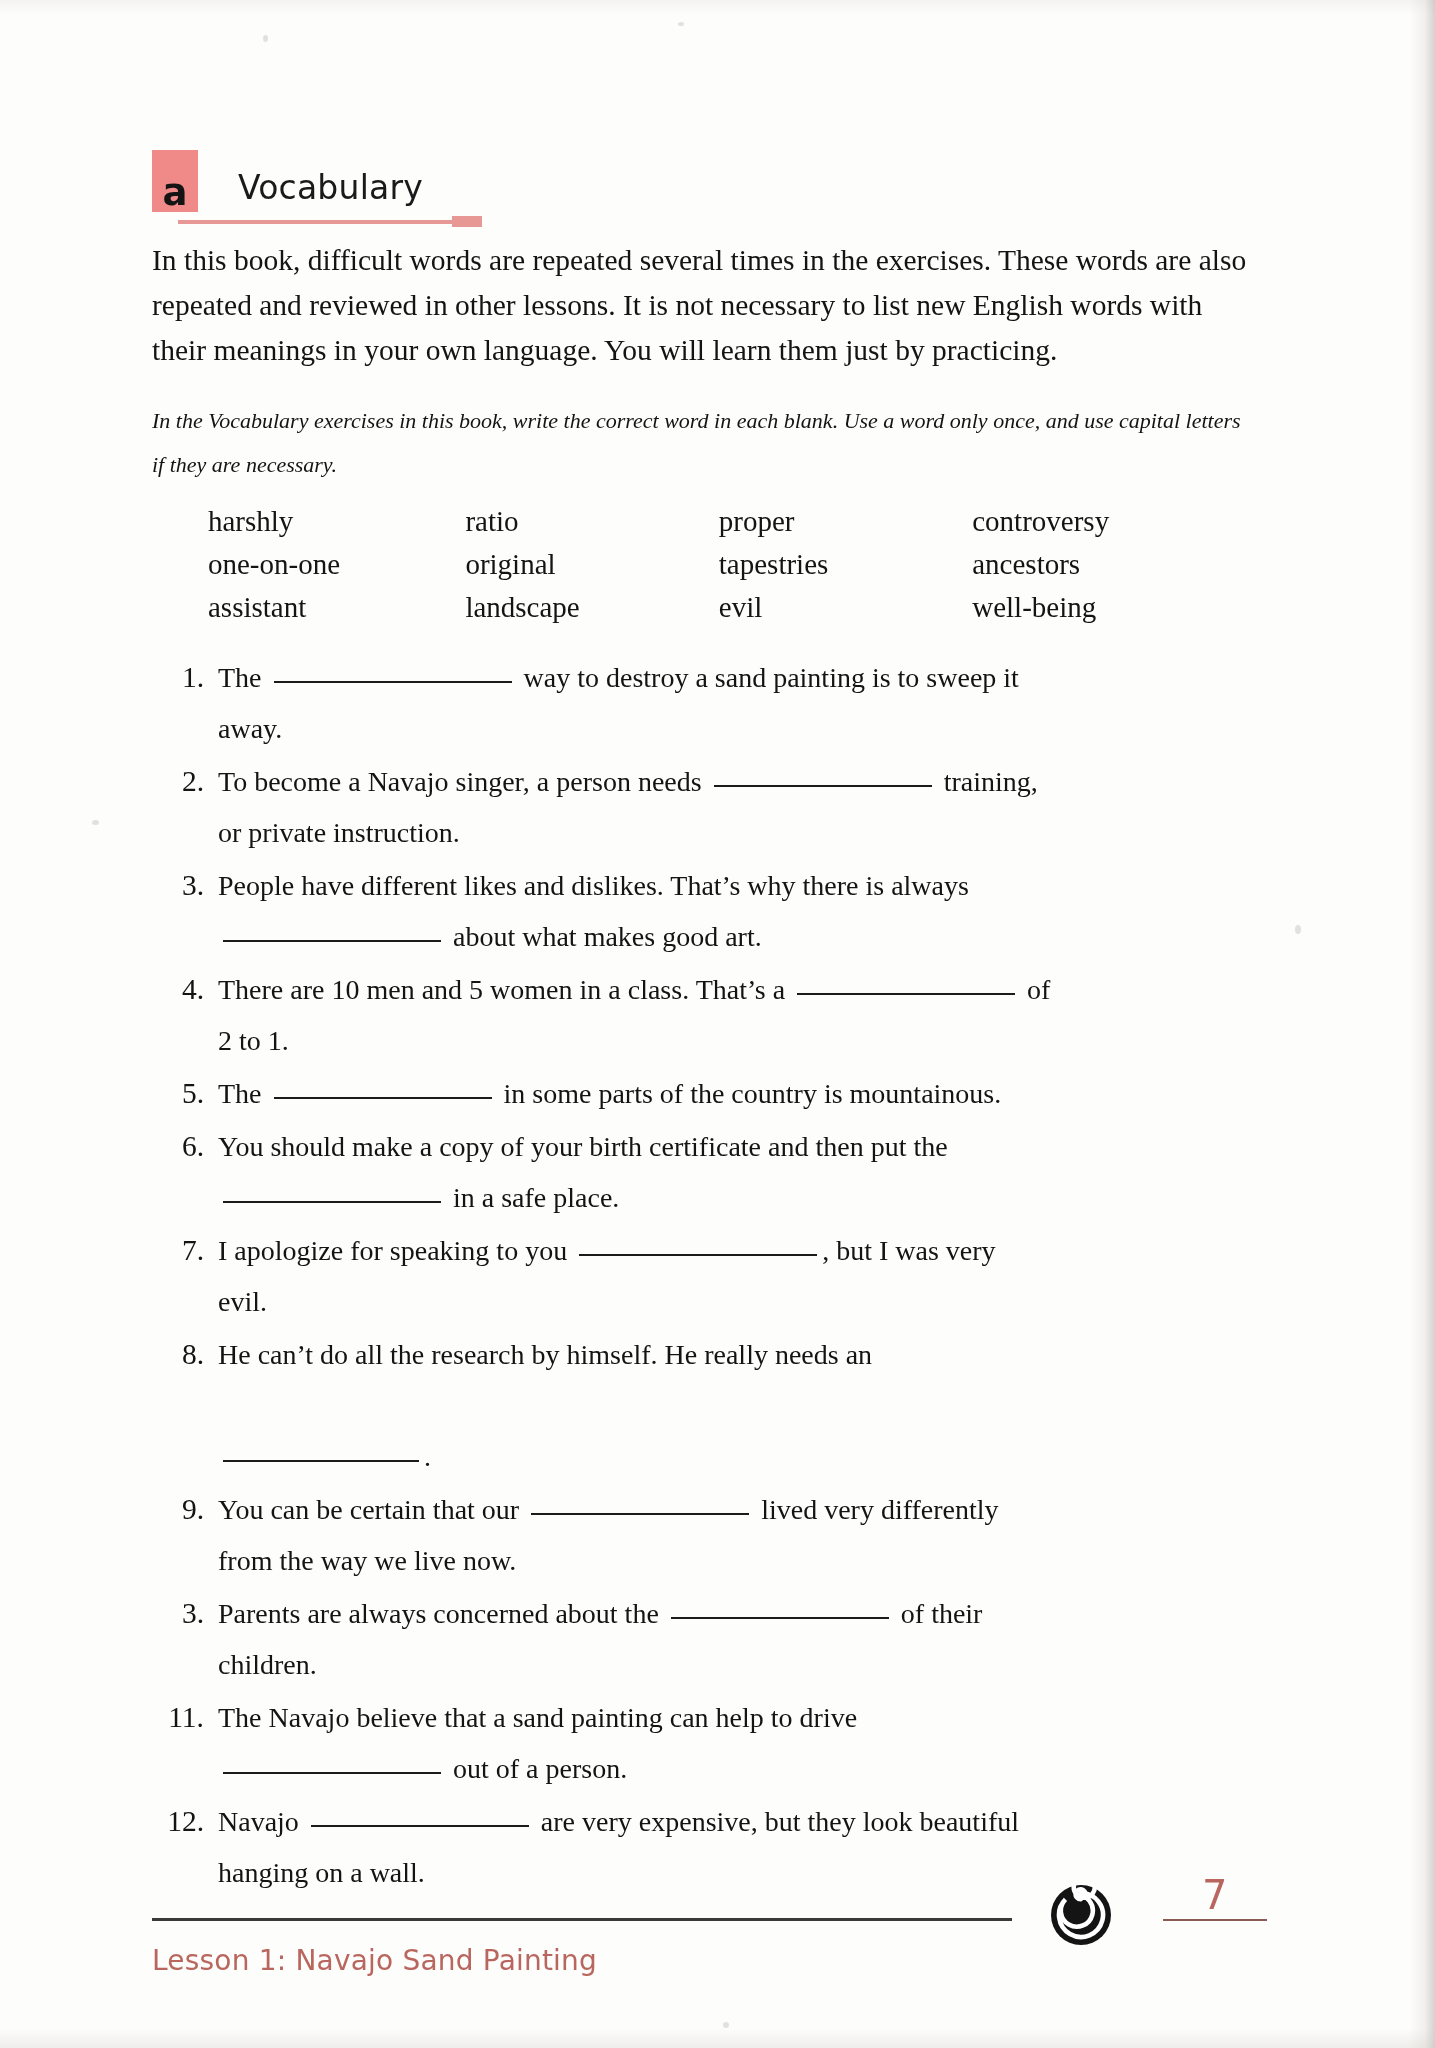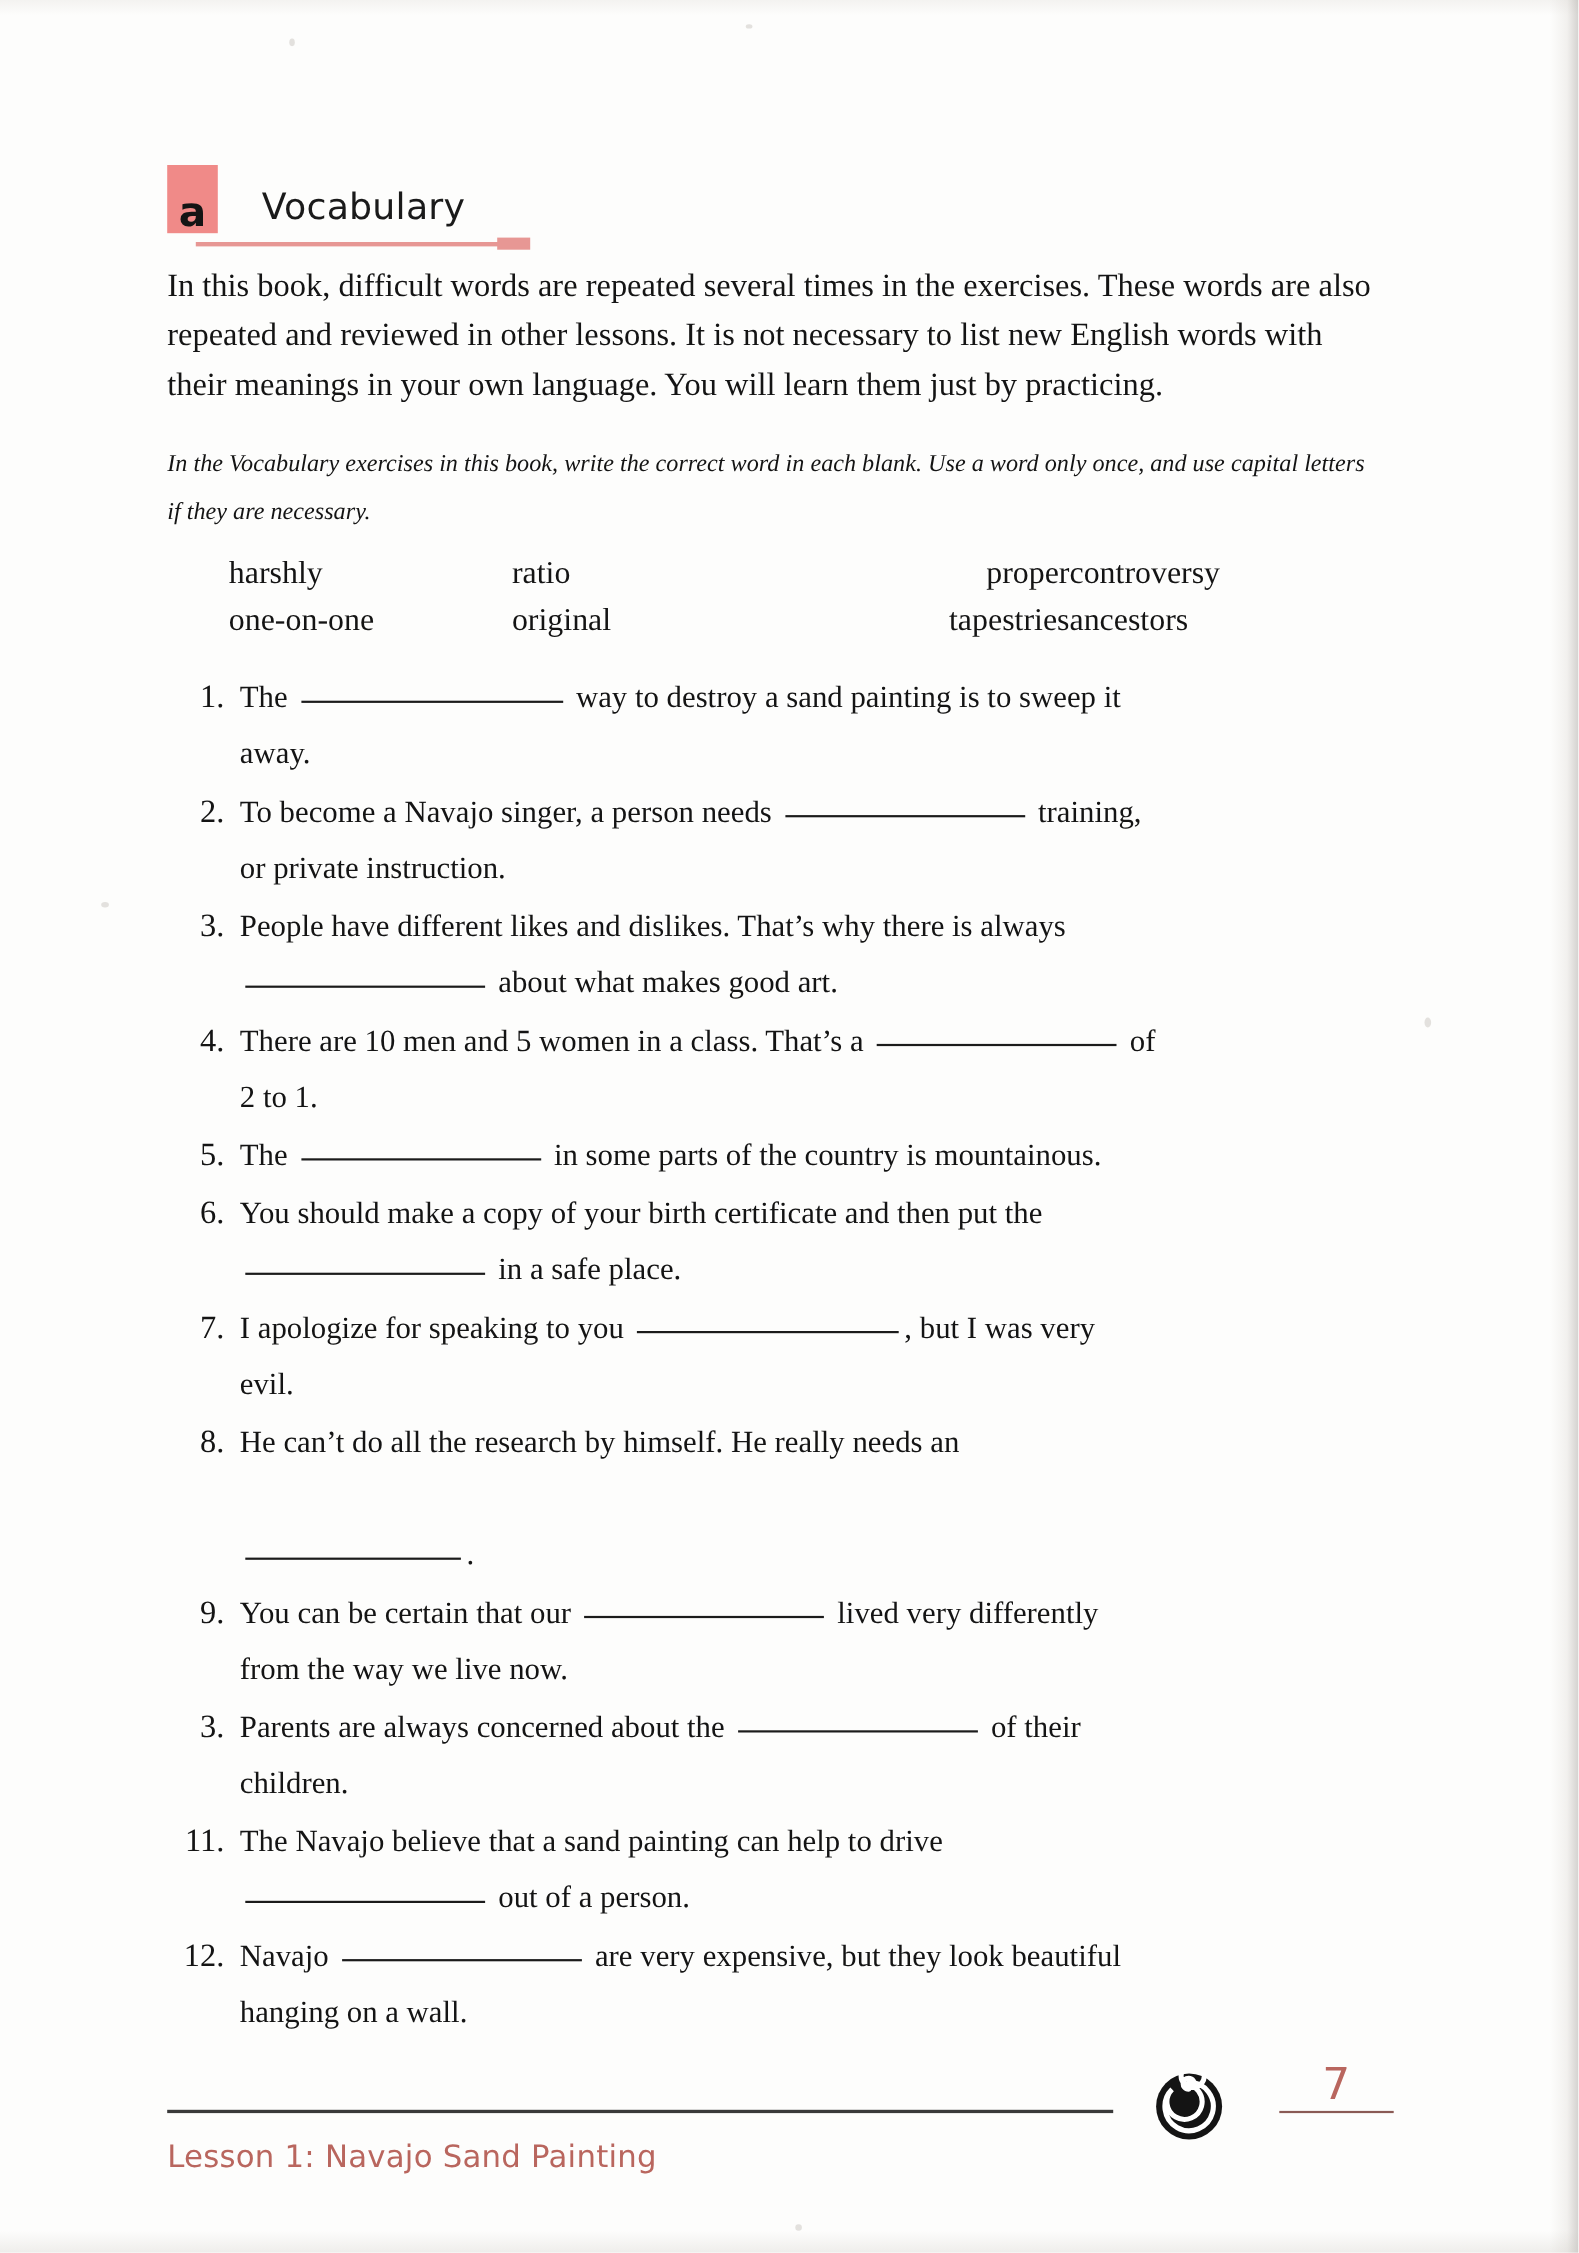--- a/index.html
+++ b/index.html
@@ -132,21 +132,21 @@
     display: flex;
     height: 43px;
     align-items: baseline;
   }
   .wb-cell {
     font-size: 29px;
     color: #141414;
   }
   .wb-c1 { width: 262px; }
   .wb-c2 { width: 258px; }
-  .wb-c3 { width: 258px; text-align: right; }
+  .wb-c3 { width: 258px; }
   .wb-c4 { width: 240px; }
 
   
   .ex-list {
     margin: 6px 0 0 0;
   }
   .ex-item {
     position: relative;
     display: flex;
     margin-bottom: 2px;
@@ -269,20 +269,26 @@
         <div class="wb-cell wb-c1">harshly</div>
         <div class="wb-cell wb-c2">ratio</div>
         <div class="wb-cell wb-c3">proper</div>
         <div class="wb-cell wb-c4">controversy</div>
       </div>
       <div class="wb-row">
         <div class="wb-cell wb-c1">one-on-one</div>
         <div class="wb-cell wb-c2">original</div>
         <div class="wb-cell wb-c3">tapestries</div>
         <div class="wb-cell wb-c4">ancestors</div>
+      </div>
+      <div class="wb-row">
+        <div class="wb-cell wb-c1">assistant</div>
+        <div class="wb-cell wb-c2">landscape</div>
+        <div class="wb-cell wb-c3">evil</div>
+        <div class="wb-cell wb-c4">well-being</div>
       </div>
     </div>
 
     <div class="ex-list">
 
       <div class="ex-item">
         <div class="ex-num">1.</div>
         <div class="ex-body">
           <span>The</span>
           <span class="blank bl-lg"></span>

